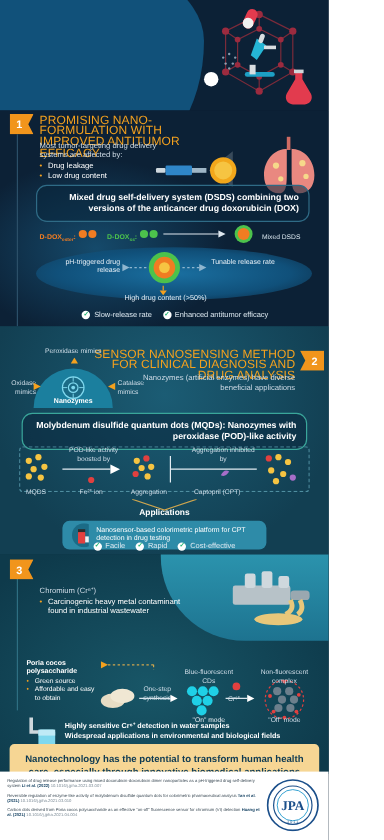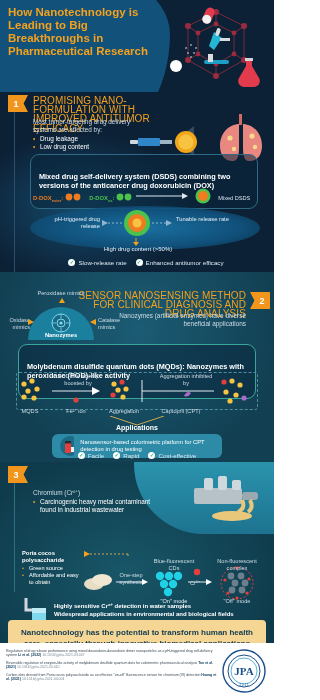--- a/index.html
+++ b/index.html
@@ -39,21 +39,21 @@
   .num-flag.right { clip-path: polygon(0 0,100% 0,100% 100%,0 100%,22% 50%); padding-left:4px; }
   .sec-title { font-size:10px; line-height:9.2px; font-weight:normal; color:#f4a11e; letter-spacing:.1px; }
   .body-text { font-size:6.4px; line-height:8px; color:#cfdbe6; }
   .bullets { list-style:none; font-size:6.4px; line-height:8.4px; color:#ffffff; }
   .bullets li { position:relative; padding-left:7px; }
   .bullets li:before { content:"•"; position:absolute; left:0; color:#f4a11e; }
 
   .pill {
     border:1px solid #2f6b86; border-radius:9px; background:rgba(9,38,60,.55);
     color:#ffffff; font-size:7.3px; line-height:9.4px; font-weight:bold;
-    text-align:left; padding:17px 8px;
+    text-align:right; padding:5px 8px;
   }
   .pill.teal { border-color:#3aa69a; }
 
   .check-row { display:flex; justify-content:center; gap:9px; align-items:center; }
   .chk { display:flex; align-items:center; gap:3px; font-size:6.2px; color:#dce8f0; }
   .chk .mark {
     width:7px; height:7px; border-radius:50%; background:#fff;
     display:flex; align-items:center; justify-content:center;
     color:#22b573; font-size:5.5px; font-weight:bold; line-height:1;
   }
@@ -92,21 +92,20 @@
   .lbl.or { color:#f4a11e; font-weight:bold; }
 </style>
 </head>
 <body>
 
 <div class="page">
 
   <div class="header">
     <div class="curve"></div>
 
-    <div class="h-title">How Nanotechnology is Leading to Big Breakthroughs in Pharmaceutical Research</div>
 
     <svg class="mol" viewBox="0 0 104 86">
       <g stroke="#7b2b3a" stroke-width="1" fill="none">
         <polygon points="52,8 80,22 80,56 52,72 24,56 24,22"></polygon>
         <polygon points="52,20 70,29 70,50 52,60 34,50 34,29"></polygon>
         <line x1="52" y1="8" x2="52" y2="20"></line>
           <line x1="80" y1="22" x2="70" y2="29"></line>
         <line x1="80" y1="56" x2="70" y2="50"></line>
           <line x1="52" y1="72" x2="52" y2="60"></line>
         <line x1="24" y1="56" x2="34" y2="50"></line>

